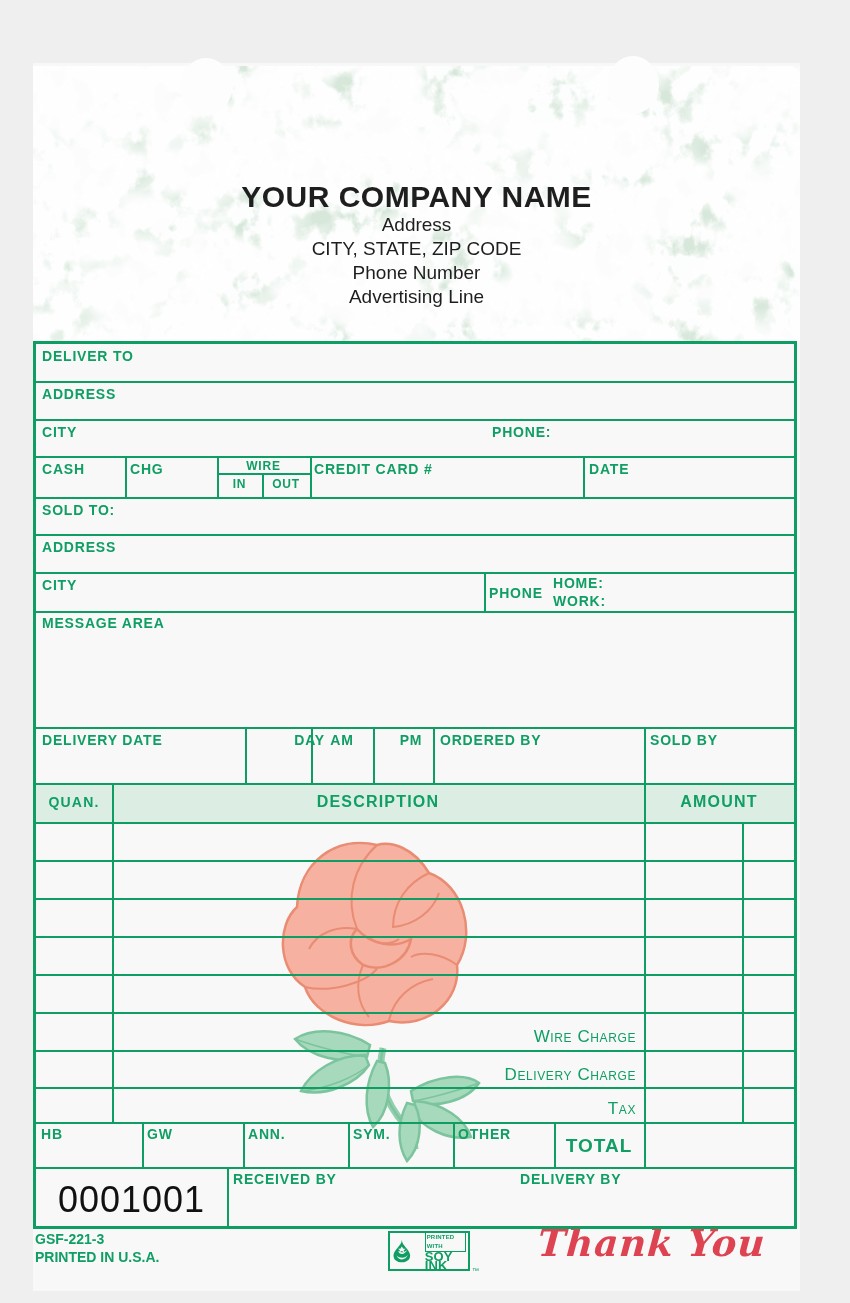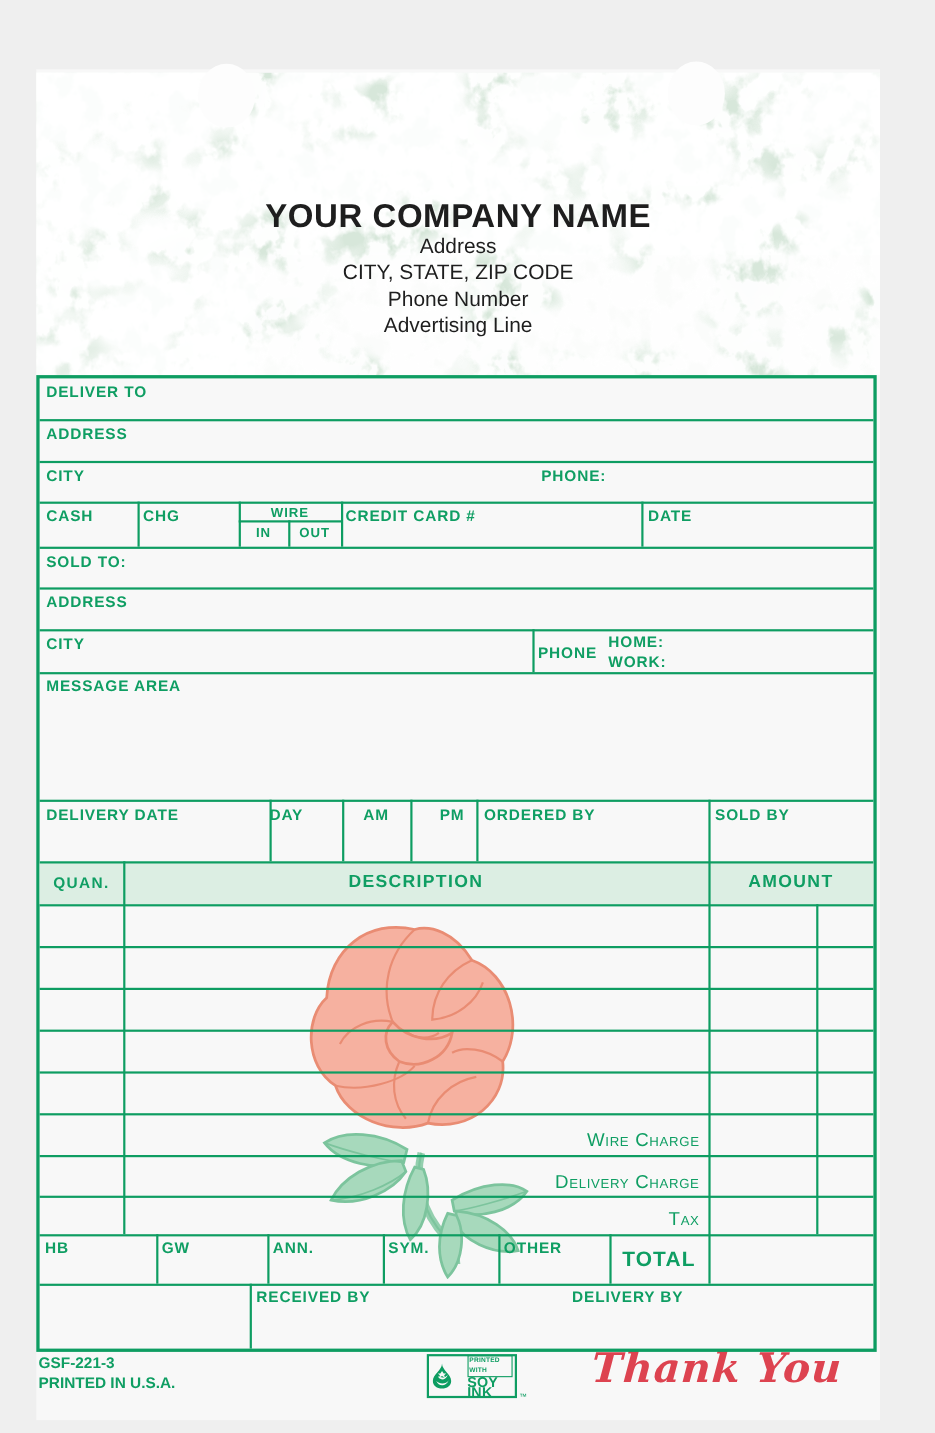--- a/index.html
+++ b/index.html
@@ -154,41 +154,42 @@
     <span class="lbl" style="left:6px;top:158px;">SOLD TO:</span>
     <span class="lbl" style="left:6px;top:195px;">ADDRESS</span>
     <span class="lbl" style="left:6px;top:233px;">CITY</span>
     <span class="lbl" style="left:453px;top:241px;">PHONE</span>
     <span class="lbl" style="left:517px;top:231px;">HOME:</span>
     <span class="lbl" style="left:517px;top:249px;">WORK:</span>
 
     <span class="lbl" style="left:6px;top:271px;">MESSAGE AREA</span>
 
     <span class="lbl" style="left:6px;top:388px;">DELIVERY DATE</span>
-    <span class="lbl" style="left:209px;top:388px;width:80px;text-align:left;">DAY</span>
+    <span class="lbl" style="left:209px;top:388px;width:80px;text-align:right;">DAY</span>
     <span class="lbl" style="left:275px;top:388px;width:62px;text-align:center;">AM</span>
     <span class="lbl" style="left:337px;top:388px;width:76px;text-align:center;">PM</span>
     <span class="lbl" style="left:404px;top:388px;">ORDERED BY</span>
     <span class="lbl" style="left:614px;top:388px;">SOLD BY</span>
 
     <span class="hdr" style="left:0;top:450px;width:76px;font-size:14px;">QUAN.</span>
     <span class="hdr" style="left:76px;top:449px;width:532px;">DESCRIPTION</span>
     <span class="hdr" style="left:608px;top:449px;width:150px;">AMOUNT</span>
 
     <span class="charge" style="top:683px;">Wire Charge</span>
     <span class="charge" style="top:721px;">Delivery Charge</span>
     <span class="charge" style="top:755px;">Tax</span>
 
     <span class="lbl" style="left:5px;top:782px;">HB</span>
     <span class="lbl" style="left:111px;top:782px;">GW</span>
     <span class="lbl" style="left:212px;top:782px;">ANN.</span>
     <span class="lbl" style="left:317px;top:782px;text-align:center;">SYM.</span>
     <span class="lbl" style="left:422px;top:782px;">OTHER</span>
     <span class="total" style="left:518px;top:791px;width:90px;text-align:center;">TOTAL</span>
 
+    <span class="formnum">0001001</span>
     <span class="lbl" style="left:197px;top:827px;">RECEIVED BY</span>
     <span class="lbl" style="left:484px;top:827px;">DELIVERY BY</span>
   </div>
 
   <div class="bottom-left">
     <div>GSF-221-3</div>
     <div>PRINTED IN U.S.A.</div>
   </div>
 
   <div class="soy">

